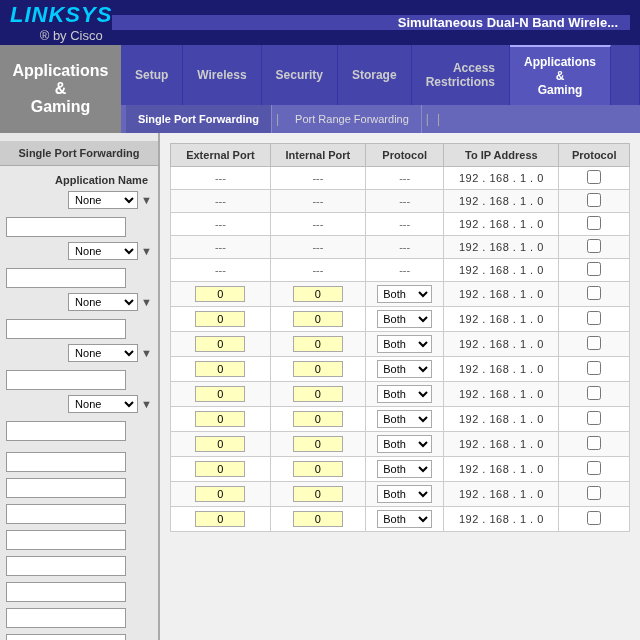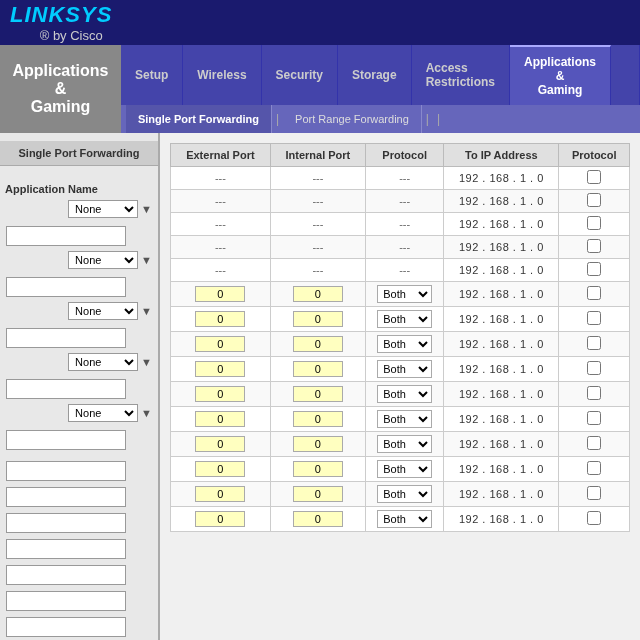--- a/index.html
+++ b/index.html
@@ -24,21 +24,21 @@
     .sub-nav-item { color: #ddd; padding: 0 12px; cursor: pointer; font-size: 11px; border-right: 1px solid #8888cc; height: 100%; display: flex; align-items: center; }
     .sub-nav-item.active { color: white; font-weight: bold; background: #5555aa; }
     .sub-nav-sep { color: #aaa; padding: 0 4px; }
 
     
     .content-wrapper { display: flex; }
 
     
     .sidebar { width: 160px; background: #e8e8e8; min-height: 500px; padding: 8px 0; border-right: 2px solid #aaa; }
     .sidebar-title { background: #cccccc; color: #333; font-weight: bold; font-size: 11px; padding: 6px 10px; text-align: center; border-bottom: 1px solid #aaa; }
-    .sidebar-label { color: #333; font-size: 11px; font-weight: bold; text-align: left; padding: 17px 10px 2px 5px; }
+    .sidebar-label { color: #333; font-size: 11px; font-weight: bold; text-align: right; padding: 8px 10px 2px 5px; }
     .sidebar-row { display: flex; align-items: center; padding: 3px 6px; justify-content: flex-end; }
     .sidebar-select { font-size: 11px; padding: 1px 2px; border: 1px solid #999; background: white; width: 70px; }
     .sidebar-input { font-size: 11px; padding: 1px 3px; border: 1px solid #999; background: white; width: 120px; height: 20px; margin-top: 3px; }
 
     
     .main-content { flex: 1; padding: 10px; background: #f0f0f0; }
 
     
     .port-table { width: 100%; border-collapse: collapse; background: white; border: 1px solid #ccc; }
     .port-table th { background: #e0e0e0; border: 1px solid #bbb; padding: 5px 6px; text-align: center; font-size: 11px; font-weight: bold; color: #333; }
@@ -56,36 +56,39 @@
   </style>
 </head>
 <body>
 
 <div class="header">
   <div class="logo-area">
     <span class="logo-linksys">
       <span style="color:#00ccff">L</span><span style="color:#00ccff">I</span><span style="color:#00ccff">N</span><span style="color:#00ccff">K</span><span style="color:#00ccff">S</span><span style="color:#00ccff">Y</span><span style="color:#00ccff">S</span>
     </span>
     <span class="logo-cisco">® by Cisco</span>
+  </div>
+  <div class="header-title-right">
+    <span>Simultaneous Dual-N Band Wirele...</span>
   </div>
 </div>
 
 <div style="display:flex; align-items:stretch;">
   <div class="page-title-left">
     <span style="white-space:pre-line;">Applications &amp;
 Gaming</span>
   </div>
   <div style="flex:1; display:flex; flex-direction:column;">
     <div class="nav-bar">
       <div class="nav-tabs">
         <div class="nav-tab">Setup</div>
         <div class="nav-tab">Wireless</div>
         <div class="nav-tab">Security</div>
         <div class="nav-tab">Storage</div>
-        <div class="nav-tab" style="text-align:left;">Access<br>Restrictions</div>
+        <div class="nav-tab" style="text-align:right;">Access<br>Restrictions</div>
         <div class="nav-tab nav-tab-active-highlight" style="text-align:center;">Applications &amp;<br>Gaming</div>
         <div class="nav-tab" style="min-width:18px;"></div>
       </div>
     </div>
 
     <div class="sub-nav">
       <div class="sub-nav-item active">Single Port Forwarding</div>
       <span class="sub-nav-sep">|</span>
       <div class="sub-nav-item">Port Range Forwarding</div>
       <span class="sub-nav-sep">|</span>

